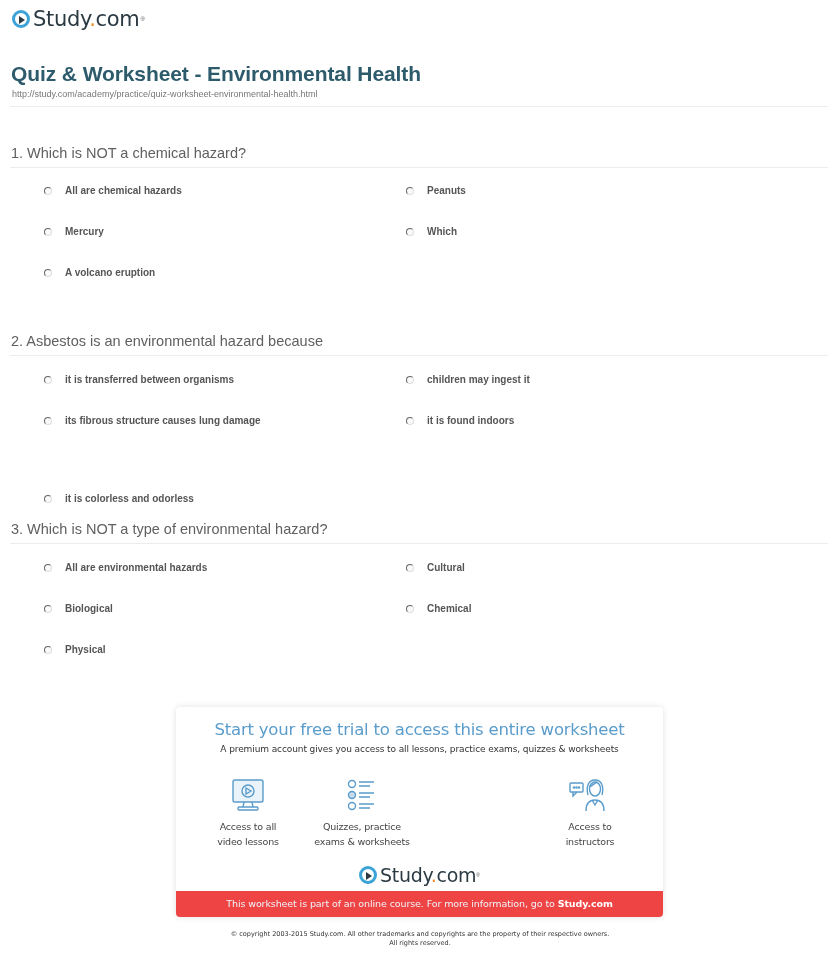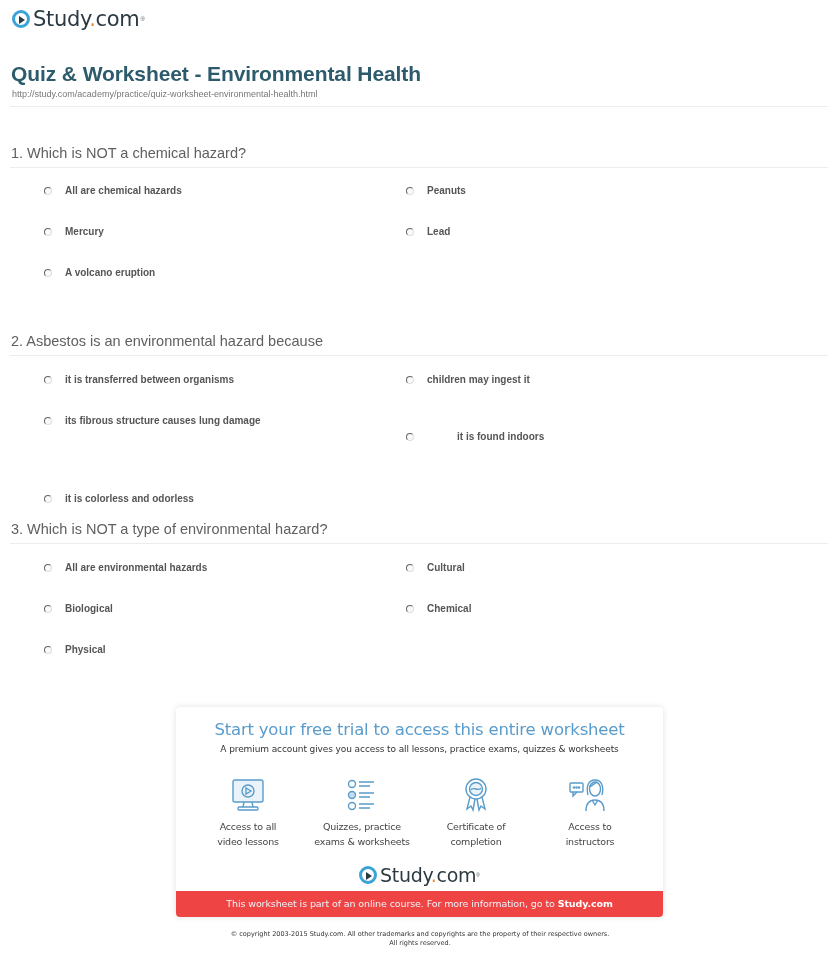--- a/index.html
+++ b/index.html
@@ -63,21 +63,21 @@
   <div class="opt" style="left:396px; top:40px;">
       <span class="radio"></span>
       <span>Peanuts</span>
     </div>
   <div class="opt" style="left:34px; top:81px;">
       <span class="radio"></span>
       <span>Mercury</span>
     </div>
   <div class="opt" style="left:396px; top:81px;">
       <span class="radio"></span>
-      <span>Lead</span>
+      <span>Which</span>
     </div>
   <div class="opt" style="left:34px; top:122px;">
       <span class="radio"></span>
       <span>A volcano eruption</span>
     </div>
 </div>
 
 <div class="question" style="top:333px; height:150px;">
   <div class="q-text">2. Asbestos is an environmental hazard because</div>
   <div class="q-line"></div>
@@ -86,21 +86,21 @@
       <span>it is transferred between organisms</span>
     </div>
   <div class="opt" style="left:396px; top:41px;">
       <span class="radio"></span>
       <span>children may ingest it</span>
     </div>
   <div class="opt" style="left:34px; top:82px;">
       <span class="radio"></span>
       <span>its fibrous structure causes lung damage</span>
     </div>
-  <div class="opt" style="left:396px; top:98px;gap:30px;">
+  <div class="opt" style="left:396px; top:82px;">
       <span class="radio"></span>
       <span>it is found indoors</span>
     </div>
   <div class="opt" style="left:34px; top:123px;margin-top:37px;">
       <span class="radio"></span>
       <span>it is colorless and odorless</span>
     </div>
 </div>
 
 <div class="question" style="top:521px; height:150px;">
@@ -146,30 +146,20 @@
   <div class="feature" style="left:131px;">
     <svg width="36" height="36" viewBox="0 0 36 36" fill="none" stroke="#5a9ccb" stroke-width="1.4">
       <circle cx="8" cy="7" r="3.5"></circle>
       <circle cx="8" cy="18" r="3.5" fill="#c9dcee"></circle>
       <circle cx="8" cy="29" r="3.5"></circle>
       <path d="M15 5 H30 M15 9 H26 M15 16 H30 M15 20 H26 M15 27 H30 M15 31 H26"></path>
     </svg>
     <div class="lbl"><span>Quizzes, practice</span><br><span>exams &amp; worksheets</span></div>
   </div>
 
-  <div class="feature" style="left:245px;">
-    <svg width="36" height="36" viewBox="0 0 36 36" fill="none" stroke="#5a9ccb" stroke-width="1.4">
-      <circle cx="18" cy="12" r="10"></circle>
-      <circle cx="18" cy="12" r="6.5" fill="#eaf2fa"></circle>
-      <path d="M13 13 C15 9, 21 15, 23 11"></path>
-      <path d="M12 20 L9 32 L13 29 L15 33 L17 22"></path>
-      <path d="M24 20 L27 32 L23 29 L21 33 L19 22"></path>
-    </svg>
-    <div class="lbl"><span>Certificate of</span><br><span>completion</span></div>
-  </div>
 
   <div class="feature" style="left:359px;">
     <svg width="44" height="36" viewBox="0 0 44 36" fill="none" stroke="#5a9ccb" stroke-width="1.4">
       <rect x="2" y="6" width="13" height="9" rx="1"></rect>
       <path d="M5 15 L5 19 L9 15"></path>
       <circle cx="6" cy="10.5" r="0.6" fill="#5a9ccb"></circle>
       <circle cx="8.5" cy="10.5" r="0.6" fill="#5a9ccb"></circle>
       <circle cx="11" cy="10.5" r="0.6" fill="#5a9ccb"></circle>
       <path d="M20 18 C18 10, 20 3, 27 3 C34 3, 36 10, 34 18"></path>
       <ellipse cx="27" cy="12" rx="5.5" ry="7"></ellipse>

